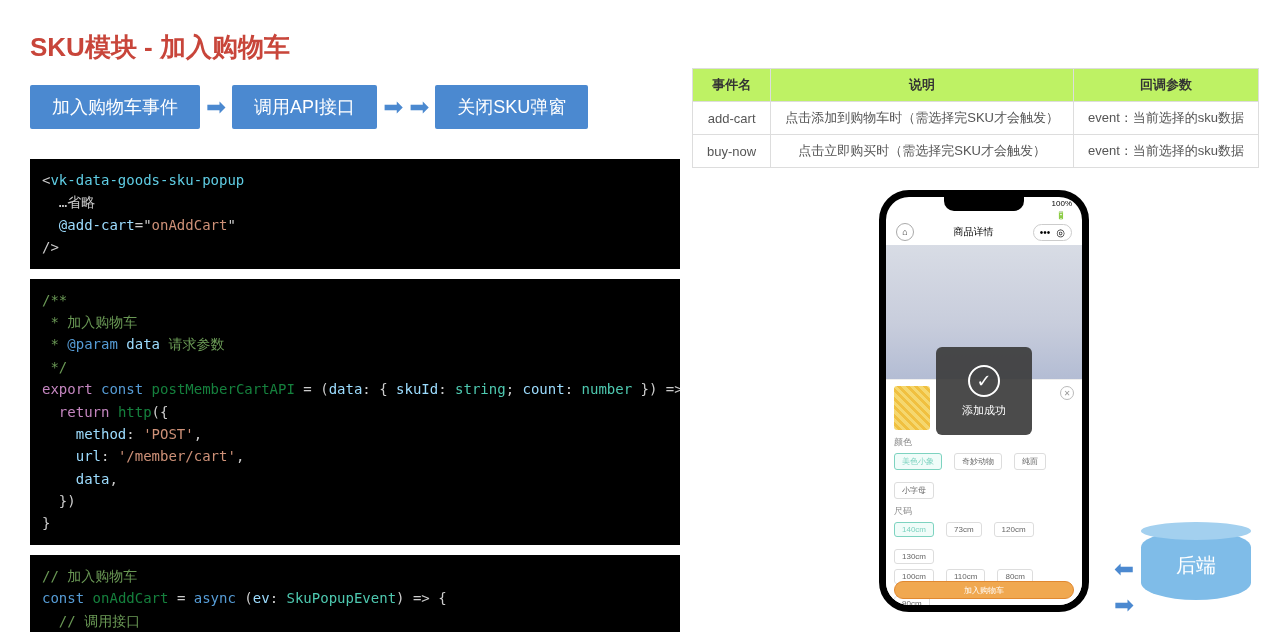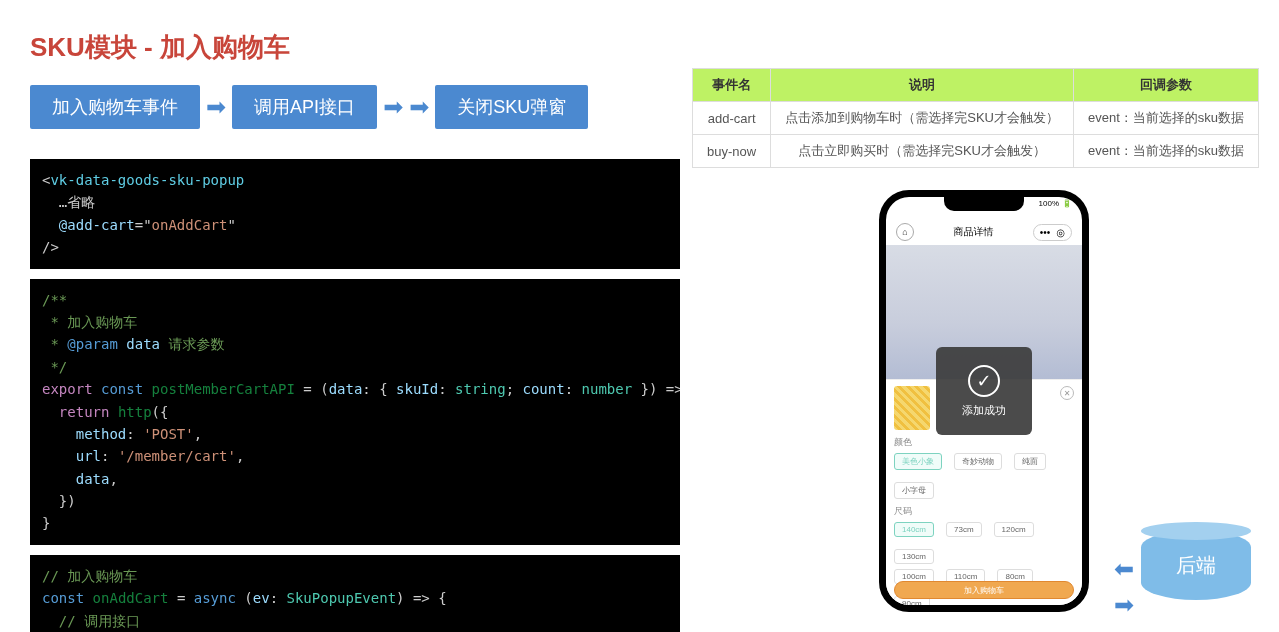--- a/index.html
+++ b/index.html
@@ -97,20 +97,21 @@
       background: #000;
       border-radius: 0 0 10px 10px;
     }
     .statusbar {
       position: absolute;
       top: 2px; right: 10px;
       font-size: 8px;
       display: flex;
       gap: 3px;
       align-items: center;
+      flex-direction: column;
     }
     .phone-header {
       margin-top: 22px;
       display: flex;
       align-items: center;
       justify-content: space-between;
       padding: 4px 10px;
       font-size: 10px;
     }
     .ph-home {

